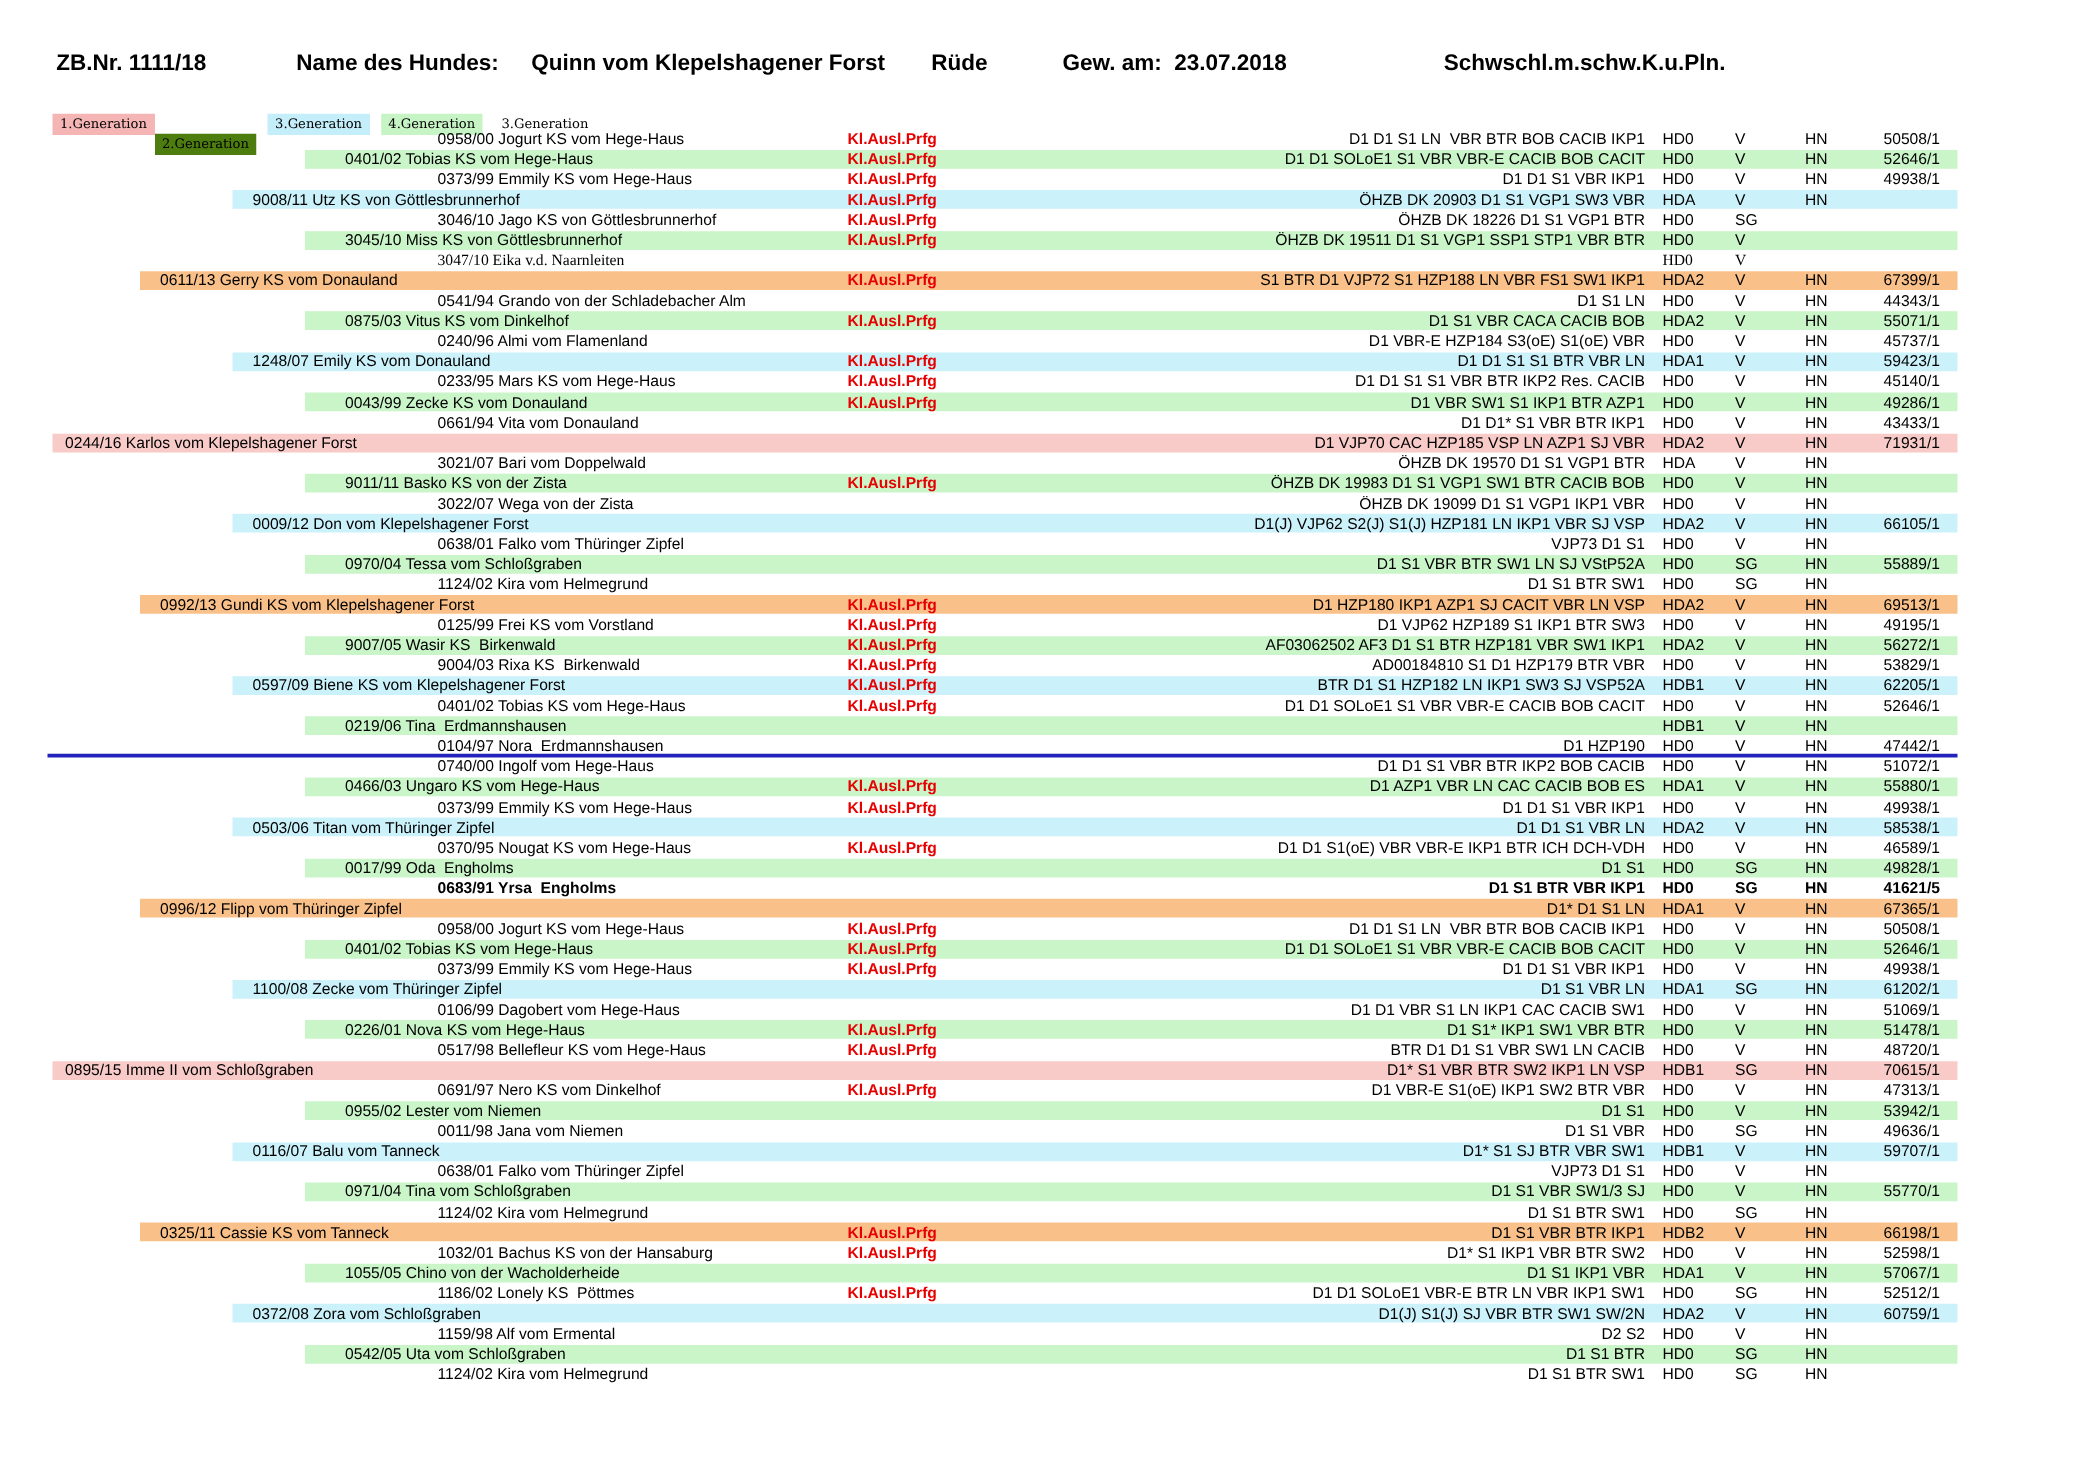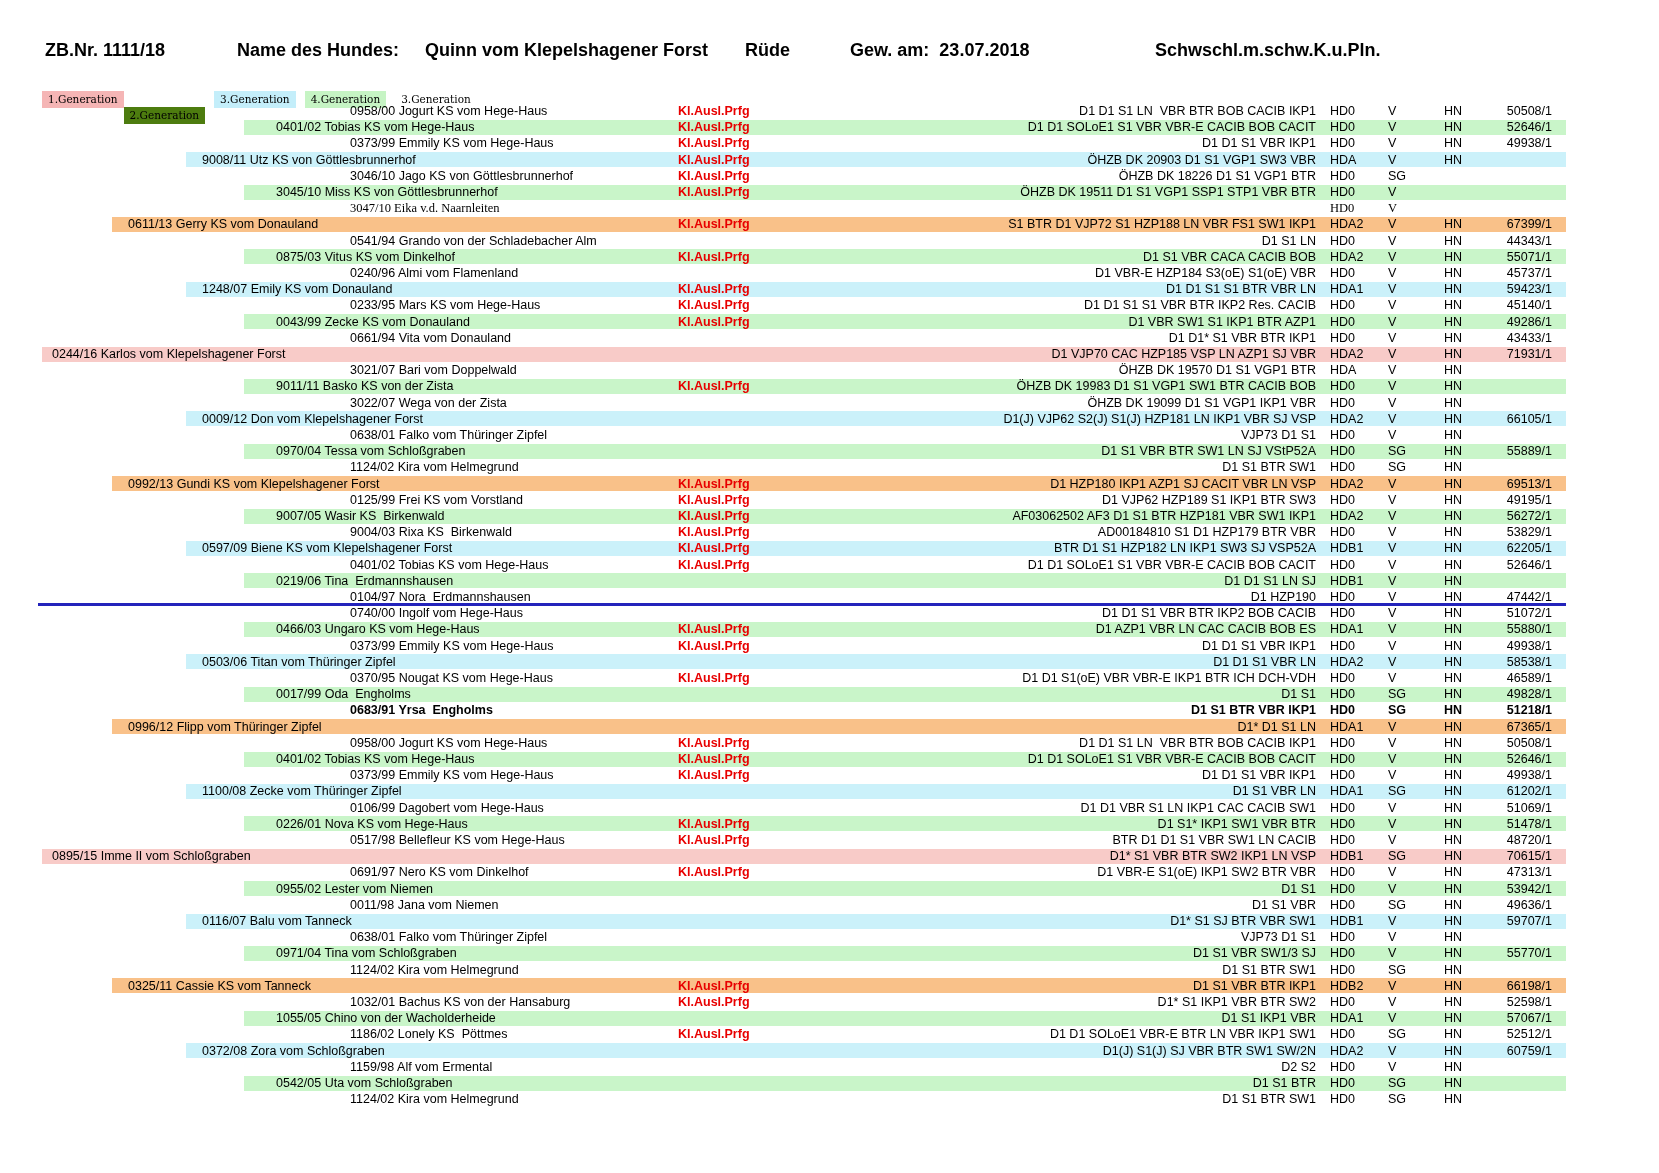--- a/index.html
+++ b/index.html
@@ -66,29 +66,29 @@
       <div class="row" style="top: 410.8px;"><span class="bar" style="left: 186px; width: 1380px; background: rgb(203, 241, 250);"></span><span class="cell name" style="left: 202px;">0009/12 Don vom Klepelshagener Forst</span><span class="cell titles">D1(J) VJP62 S2(J) S1(J) HZP181 LN IKP1 VBR SJ VSP</span><span class="cell hd">HDA2</span><span class="cell form">V</span><span class="cell hn">HN</span><span class="cell nr">66105/1</span></div>
       <div class="row" style="top: 427px;"><span class="cell name" style="left: 350px;">0638/01 Falko vom Thüringer Zipfel</span><span class="cell titles">VJP73 D1 S1</span><span class="cell hd">HD0</span><span class="cell form">V</span><span class="cell hn">HN</span></div>
       <div class="row" style="top: 443.2px;"><span class="bar" style="left: 244px; width: 1322px; background: rgb(201, 245, 201);"></span><span class="cell name" style="left: 276px;">0970/04 Tessa vom Schloßgraben</span><span class="cell titles">D1 S1 VBR BTR SW1 LN SJ VStP52A</span><span class="cell hd">HD0</span><span class="cell form">SG</span><span class="cell hn">HN</span><span class="cell nr">55889/1</span></div>
       <div class="row" style="top: 459.4px;"><span class="cell name" style="left: 350px;">1124/02 Kira vom Helmegrund</span><span class="cell titles">D1 S1 BTR SW1</span><span class="cell hd">HD0</span><span class="cell form">SG</span><span class="cell hn">HN</span></div>
       <div class="row" style="top: 475.6px;"><span class="bar" style="left: 112px; width: 1454px; background: rgb(249, 193, 137);"></span><span class="cell name" style="left: 128px;">0992/13 Gundi KS vom Klepelshagener Forst</span><span class="cell prfg" style="left: 678px; color: rgb(232, 0, 0);">Kl.Ausl.Prfg</span><span class="cell titles">D1 HZP180 IKP1 AZP1 SJ CACIT VBR LN VSP</span><span class="cell hd">HDA2</span><span class="cell form">V</span><span class="cell hn">HN</span><span class="cell nr">69513/1</span></div>
       <div class="row" style="top: 491.8px;"><span class="cell name" style="left: 350px;">0125/99 Frei KS vom Vorstland</span><span class="cell prfg" style="left: 678px; color: rgb(232, 0, 0);">Kl.Ausl.Prfg</span><span class="cell titles">D1 VJP62 HZP189 S1 IKP1 BTR SW3</span><span class="cell hd">HD0</span><span class="cell form">V</span><span class="cell hn">HN</span><span class="cell nr">49195/1</span></div>
       <div class="row" style="top: 508px;"><span class="bar" style="left: 244px; width: 1322px; background: rgb(201, 245, 201);"></span><span class="cell name" style="left: 276px;">9007/05 Wasir KS  Birkenwald</span><span class="cell prfg" style="left: 678px; color: rgb(232, 0, 0);">Kl.Ausl.Prfg</span><span class="cell titles">AF03062502 AF3 D1 S1 BTR HZP181 VBR SW1 IKP1</span><span class="cell hd">HDA2</span><span class="cell form">V</span><span class="cell hn">HN</span><span class="cell nr">56272/1</span></div>
       <div class="row" style="top: 524.2px;"><span class="cell name" style="left: 350px;">9004/03 Rixa KS  Birkenwald</span><span class="cell prfg" style="left: 678px; color: rgb(232, 0, 0);">Kl.Ausl.Prfg</span><span class="cell titles">AD00184810 S1 D1 HZP179 BTR VBR</span><span class="cell hd">HD0</span><span class="cell form">V</span><span class="cell hn">HN</span><span class="cell nr">53829/1</span></div>
       <div class="row" style="top: 540.4px;"><span class="bar" style="left: 186px; width: 1380px; background: rgb(203, 241, 250);"></span><span class="cell name" style="left: 202px;">0597/09 Biene KS vom Klepelshagener Forst</span><span class="cell prfg" style="left: 678px; color: rgb(232, 0, 0);">Kl.Ausl.Prfg</span><span class="cell titles">BTR D1 S1 HZP182 LN IKP1 SW3 SJ VSP52A</span><span class="cell hd">HDB1</span><span class="cell form">V</span><span class="cell hn">HN</span><span class="cell nr">62205/1</span></div>
       <div class="row" style="top: 556.6px;"><span class="cell name" style="left: 350px;">0401/02 Tobias KS vom Hege-Haus</span><span class="cell prfg" style="left: 678px; color: rgb(232, 0, 0);">Kl.Ausl.Prfg</span><span class="cell titles">D1 D1 SOLoE1 S1 VBR VBR-E CACIB BOB CACIT</span><span class="cell hd">HD0</span><span class="cell form">V</span><span class="cell hn">HN</span><span class="cell nr">52646/1</span></div>
-      <div class="row" style="top: 572.8px;"><span class="bar" style="left: 244px; width: 1322px; background: rgb(201, 245, 201);"></span><span class="cell name" style="left: 276px;">0219/06 Tina  Erdmannshausen</span><span class="cell titles">D1 D1 S1 LN SJ</span><span class="cell hd">HDB1</span><span class="cell form">V</span><span class="cell hn">HN</span></div>
+      <div class="row" style="top: 572.8px;"><span class="bar" style="left: 244px; width: 1322px; background: rgb(201, 245, 201);"></span><span class="cell name" style="left: 276px;">0219/06 Tina  Erdmannshausen</span><span class="cell hd">HDB1</span><span class="cell form">V</span><span class="cell hn">HN</span></div>
       <div class="row" style="top: 589px;"><span class="cell name" style="left: 350px;">0104/97 Nora  Erdmannshausen</span><span class="cell titles">D1 HZP190</span><span class="cell hd">HD0</span><span class="cell form">V</span><span class="cell hn">HN</span><span class="cell nr">47442/1</span></div>
       <div class="row" style="top: 605.2px;"><span class="cell name" style="left: 350px;">0740/00 Ingolf vom Hege-Haus</span><span class="cell titles">D1 D1 S1 VBR BTR IKP2 BOB CACIB</span><span class="cell hd">HD0</span><span class="cell form">V</span><span class="cell hn">HN</span><span class="cell nr">51072/1</span></div>
       <div class="row" style="top: 621.4px;"><span class="bar" style="left: 244px; width: 1322px; background: rgb(201, 245, 201);"></span><span class="cell name" style="left: 276px;">0466/03 Ungaro KS vom Hege-Haus</span><span class="cell prfg" style="left: 678px; color: rgb(232, 0, 0);">Kl.Ausl.Prfg</span><span class="cell titles">D1 AZP1 VBR LN CAC CACIB BOB ES</span><span class="cell hd">HDA1</span><span class="cell form">V</span><span class="cell hn">HN</span><span class="cell nr">55880/1</span></div>
       <div class="row" style="top: 637.6px;"><span class="cell name" style="left: 350px;">0373/99 Emmily KS vom Hege-Haus</span><span class="cell prfg" style="left: 678px; color: rgb(232, 0, 0);">Kl.Ausl.Prfg</span><span class="cell titles">D1 D1 S1 VBR IKP1</span><span class="cell hd">HD0</span><span class="cell form">V</span><span class="cell hn">HN</span><span class="cell nr">49938/1</span></div>
       <div class="row" style="top: 653.8px;"><span class="bar" style="left: 186px; width: 1380px; background: rgb(203, 241, 250);"></span><span class="cell name" style="left: 202px;">0503/06 Titan vom Thüringer Zipfel</span><span class="cell titles">D1 D1 S1 VBR LN</span><span class="cell hd">HDA2</span><span class="cell form">V</span><span class="cell hn">HN</span><span class="cell nr">58538/1</span></div>
       <div class="row" style="top: 670px;"><span class="cell name" style="left: 350px;">0370/95 Nougat KS vom Hege-Haus</span><span class="cell prfg" style="left: 678px; color: rgb(232, 0, 0);">Kl.Ausl.Prfg</span><span class="cell titles">D1 D1 S1(oE) VBR VBR-E IKP1 BTR ICH DCH-VDH</span><span class="cell hd">HD0</span><span class="cell form">V</span><span class="cell hn">HN</span><span class="cell nr">46589/1</span></div>
       <div class="row" style="top: 686.2px;"><span class="bar" style="left: 244px; width: 1322px; background: rgb(201, 245, 201);"></span><span class="cell name" style="left: 276px;">0017/99 Oda  Engholms</span><span class="cell titles">D1 S1</span><span class="cell hd">HD0</span><span class="cell form">SG</span><span class="cell hn">HN</span><span class="cell nr">49828/1</span></div>
-      <div class="row" style="top: 702.4px; font-weight: bold;"><span class="cell name" style="left: 350px;">0683/91 Yrsa  Engholms</span><span class="cell titles">D1 S1 BTR VBR IKP1</span><span class="cell hd">HD0</span><span class="cell form">SG</span><span class="cell hn">HN</span><span class="cell nr">51218/1</span></div>
+      <div class="row" style="top: 702.4px; font-weight: bold;"><span class="cell name" style="left: 350px;">0683/91 Yrsa  Engholms</span><span class="cell titles">D1 S1 BTR VBR IKP1</span><span class="cell hd">HD0</span><span class="cell form">SG</span><span class="cell hn">HN</span><span class="cell nr">41621/5</span></div>
       <div class="row" style="top: 718.6px;"><span class="bar" style="left: 112px; width: 1454px; background: rgb(249, 193, 137);"></span><span class="cell name" style="left: 128px;">0996/12 Flipp vom Thüringer Zipfel</span><span class="cell titles">D1* D1 S1 LN</span><span class="cell hd">HDA1</span><span class="cell form">V</span><span class="cell hn">HN</span><span class="cell nr">67365/1</span></div>
       <div class="row" style="top: 734.8px;"><span class="cell name" style="left: 350px;">0958/00 Jogurt KS vom Hege-Haus</span><span class="cell prfg" style="left: 678px; color: rgb(232, 0, 0);">Kl.Ausl.Prfg</span><span class="cell titles">D1 D1 S1 LN  VBR BTR BOB CACIB IKP1</span><span class="cell hd">HD0</span><span class="cell form">V</span><span class="cell hn">HN</span><span class="cell nr">50508/1</span></div>
       <div class="row" style="top: 751px;"><span class="bar" style="left: 244px; width: 1322px; background: rgb(201, 245, 201);"></span><span class="cell name" style="left: 276px;">0401/02 Tobias KS vom Hege-Haus</span><span class="cell prfg" style="left: 678px; color: rgb(232, 0, 0);">Kl.Ausl.Prfg</span><span class="cell titles">D1 D1 SOLoE1 S1 VBR VBR-E CACIB BOB CACIT</span><span class="cell hd">HD0</span><span class="cell form">V</span><span class="cell hn">HN</span><span class="cell nr">52646/1</span></div>
       <div class="row" style="top: 767.2px;"><span class="cell name" style="left: 350px;">0373/99 Emmily KS vom Hege-Haus</span><span class="cell prfg" style="left: 678px; color: rgb(232, 0, 0);">Kl.Ausl.Prfg</span><span class="cell titles">D1 D1 S1 VBR IKP1</span><span class="cell hd">HD0</span><span class="cell form">V</span><span class="cell hn">HN</span><span class="cell nr">49938/1</span></div>
       <div class="row" style="top: 783.4px;"><span class="bar" style="left: 186px; width: 1380px; background: rgb(203, 241, 250);"></span><span class="cell name" style="left: 202px;">1100/08 Zecke vom Thüringer Zipfel</span><span class="cell titles">D1 S1 VBR LN</span><span class="cell hd">HDA1</span><span class="cell form">SG</span><span class="cell hn">HN</span><span class="cell nr">61202/1</span></div>
       <div class="row" style="top: 799.6px;"><span class="cell name" style="left: 350px;">0106/99 Dagobert vom Hege-Haus</span><span class="cell titles">D1 D1 VBR S1 LN IKP1 CAC CACIB SW1</span><span class="cell hd">HD0</span><span class="cell form">V</span><span class="cell hn">HN</span><span class="cell nr">51069/1</span></div>
       <div class="row" style="top: 815.8px;"><span class="bar" style="left: 244px; width: 1322px; background: rgb(201, 245, 201);"></span><span class="cell name" style="left: 276px;">0226/01 Nova KS vom Hege-Haus</span><span class="cell prfg" style="left: 678px; color: rgb(232, 0, 0);">Kl.Ausl.Prfg</span><span class="cell titles">D1 S1* IKP1 SW1 VBR BTR</span><span class="cell hd">HD0</span><span class="cell form">V</span><span class="cell hn">HN</span><span class="cell nr">51478/1</span></div>
       <div class="row" style="top: 832px;"><span class="cell name" style="left: 350px;">0517/98 Bellefleur KS vom Hege-Haus</span><span class="cell prfg" style="left: 678px; color: rgb(232, 0, 0);">Kl.Ausl.Prfg</span><span class="cell titles">BTR D1 D1 S1 VBR SW1 LN CACIB</span><span class="cell hd">HD0</span><span class="cell form">V</span><span class="cell hn">HN</span><span class="cell nr">48720/1</span></div>
       <div class="row" style="top: 848.2px;"><span class="bar" style="left: 42px; width: 1524px; background: rgb(248, 203, 200);"></span><span class="cell name" style="left: 52px;">0895/15 Imme II vom Schloßgraben</span><span class="cell titles">D1* S1 VBR BTR SW2 IKP1 LN VSP</span><span class="cell hd">HDB1</span><span class="cell form">SG</span><span class="cell hn">HN</span><span class="cell nr">70615/1</span></div>
       <div class="row" style="top: 864.4px;"><span class="cell name" style="left: 350px;">0691/97 Nero KS vom Dinkelhof</span><span class="cell prfg" style="left: 678px; color: rgb(232, 0, 0);">Kl.Ausl.Prfg</span><span class="cell titles">D1 VBR-E S1(oE) IKP1 SW2 BTR VBR</span><span class="cell hd">HD0</span><span class="cell form">V</span><span class="cell hn">HN</span><span class="cell nr">47313/1</span></div>

